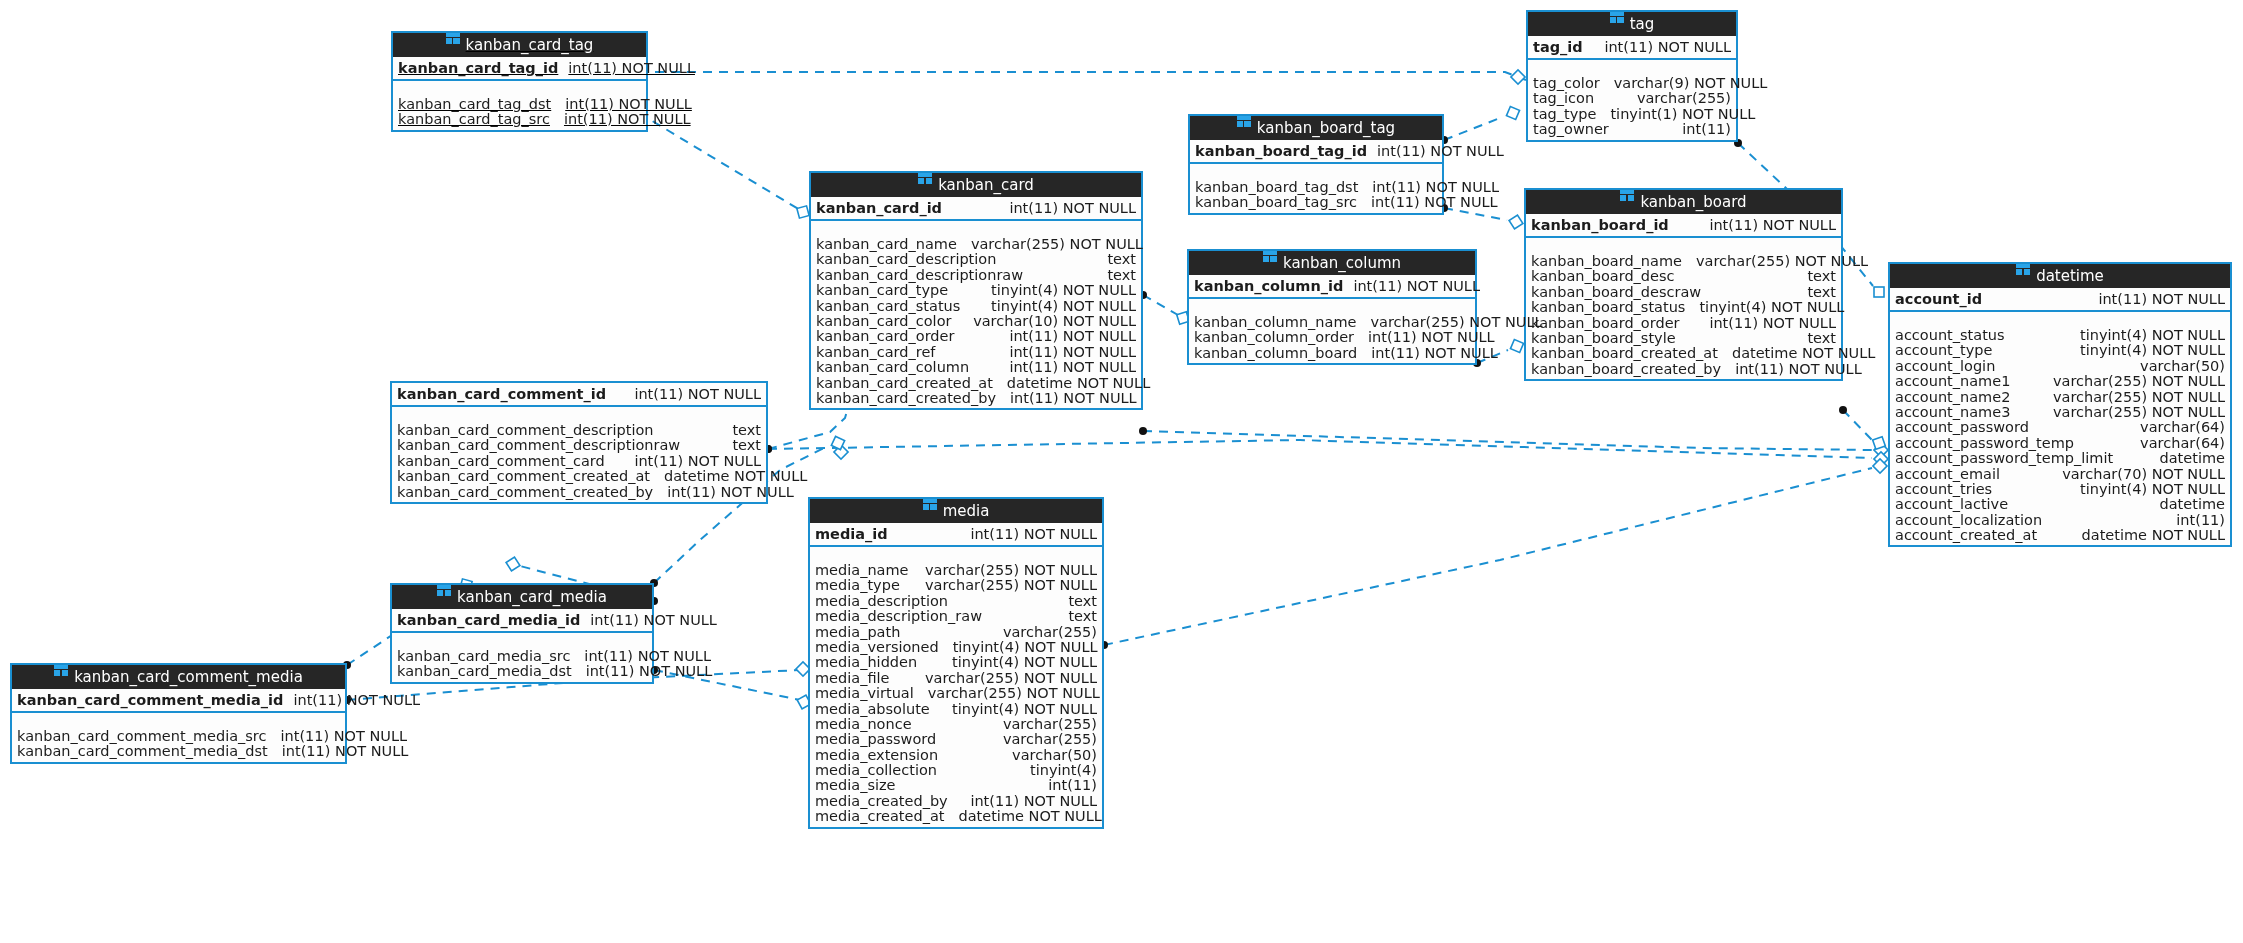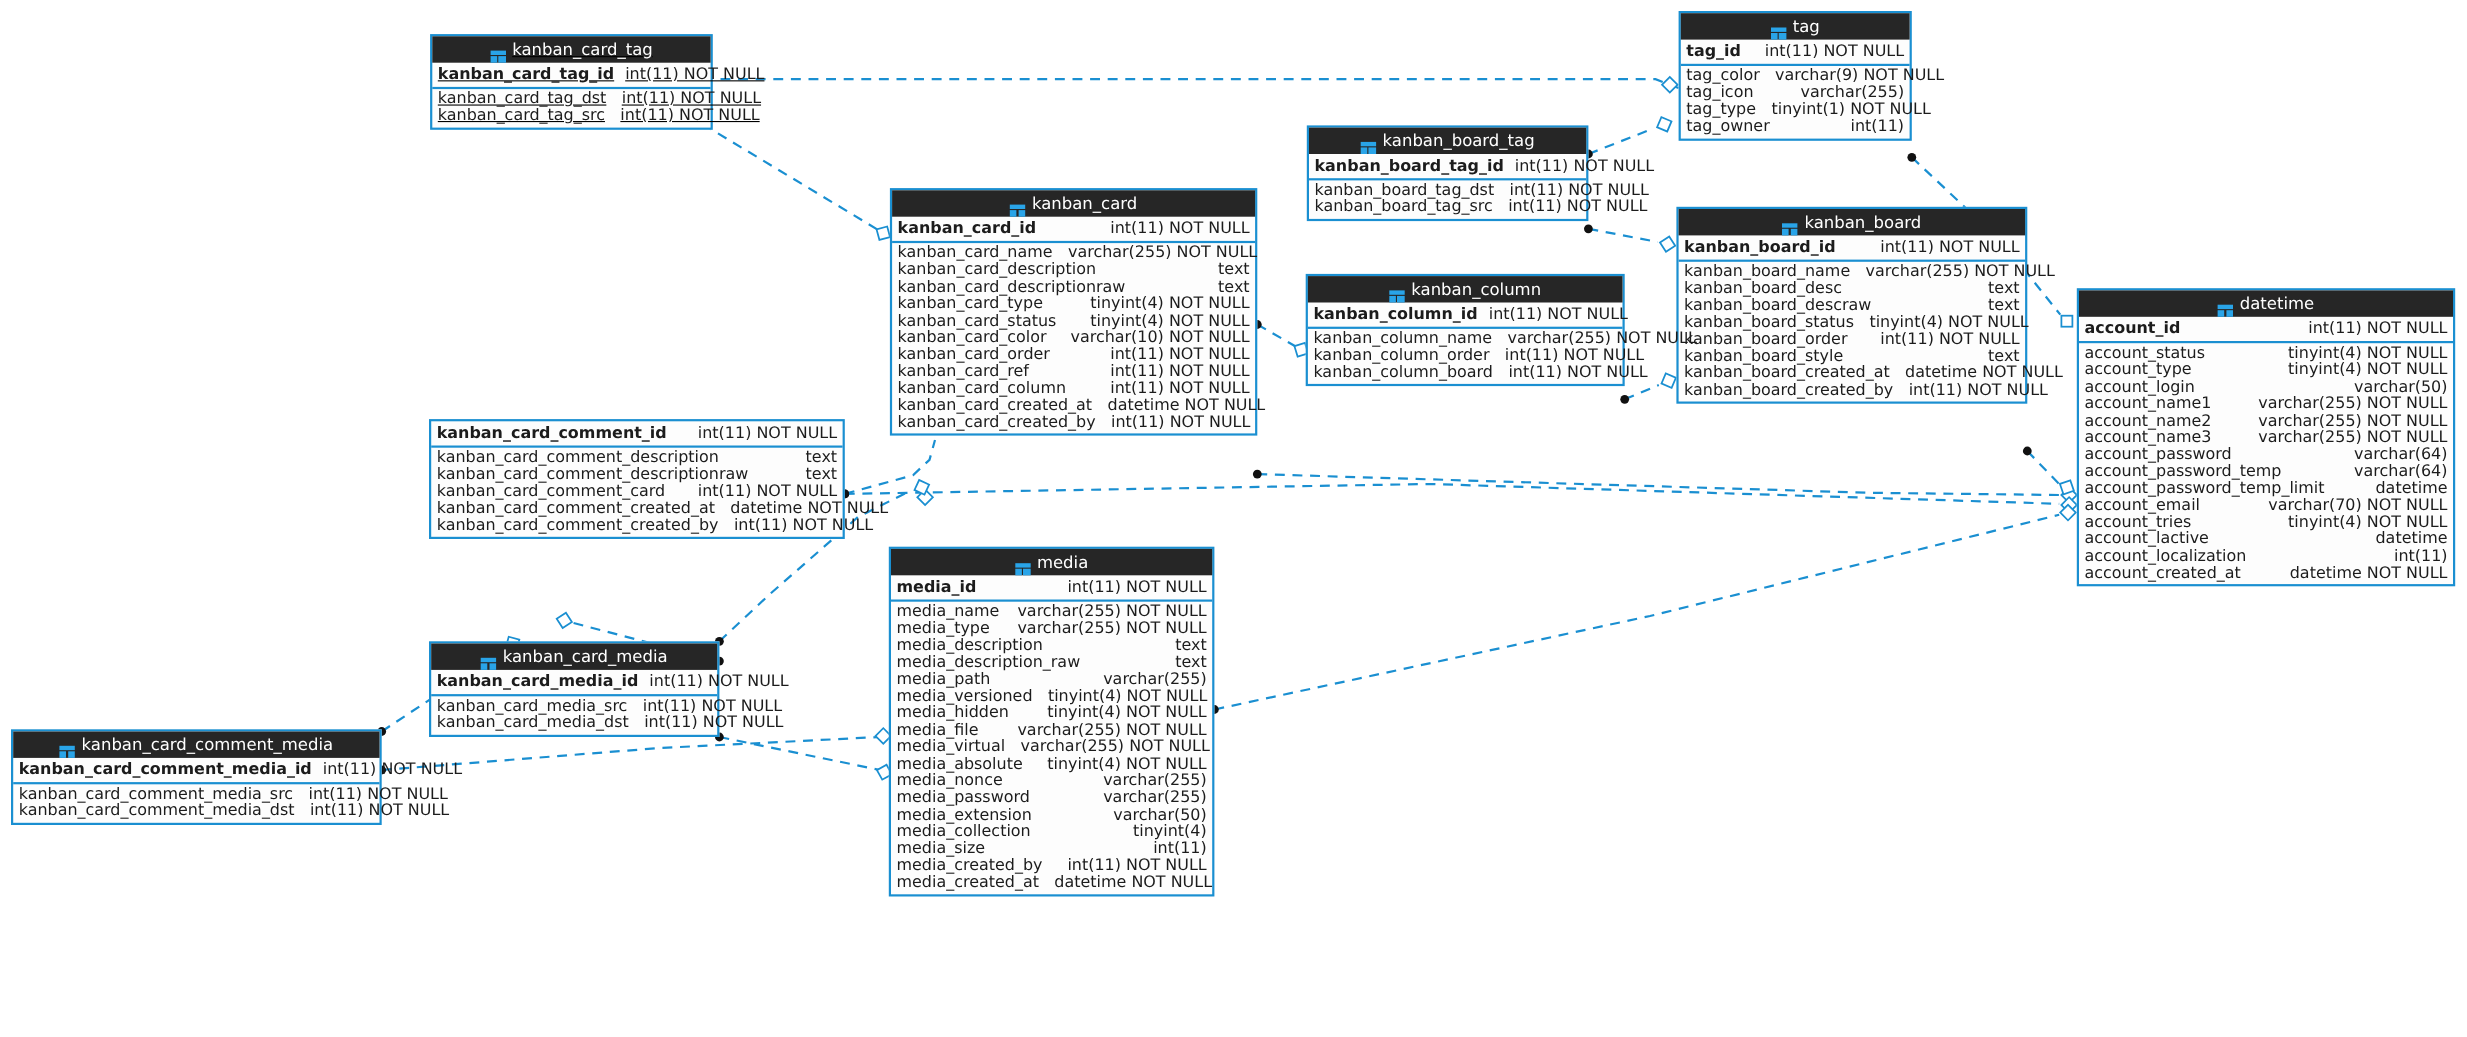--- a/index.html
+++ b/index.html
@@ -35,21 +35,21 @@
   }
   .entity-header {
     background: #262626;
     color: #ffffff;
     font-size: 15px;
     line-height: 24px;
     height: 24px;
     text-align: center;
     white-space: nowrap;
     display: flex;
-    align-items: flex-end;
+    align-items: flex-start;
     justify-content: center;
     gap: 6px;
   }
   .tbl-icon {
     display: inline-block;
     width: 14px;
     height: 11px;
     position: relative;
     flex: 0 0 auto;
   }
@@ -80,21 +80,21 @@
     height: 18px;
     line-height: 18px;
     padding-top: 2px;
     padding-bottom: 2px;
     border-radius: 11px;
   }
   .pk-row .coltype {
     font-weight: normal;
   }
   .body-rows {
-    padding-top: 2px;
+    padding-top: 16px;
     padding-bottom: 2px;
   }
   .colname { text-align: left; }
   .coltype { text-align: right; color: #1c1c1c; margin-left: 14px; }
   .pk-row .coltype { margin-left: 10px; }
   .edge-line {
     stroke: #1a8fd1;
     stroke-width: 2;
     stroke-dasharray: 9 7;
     fill: none;

